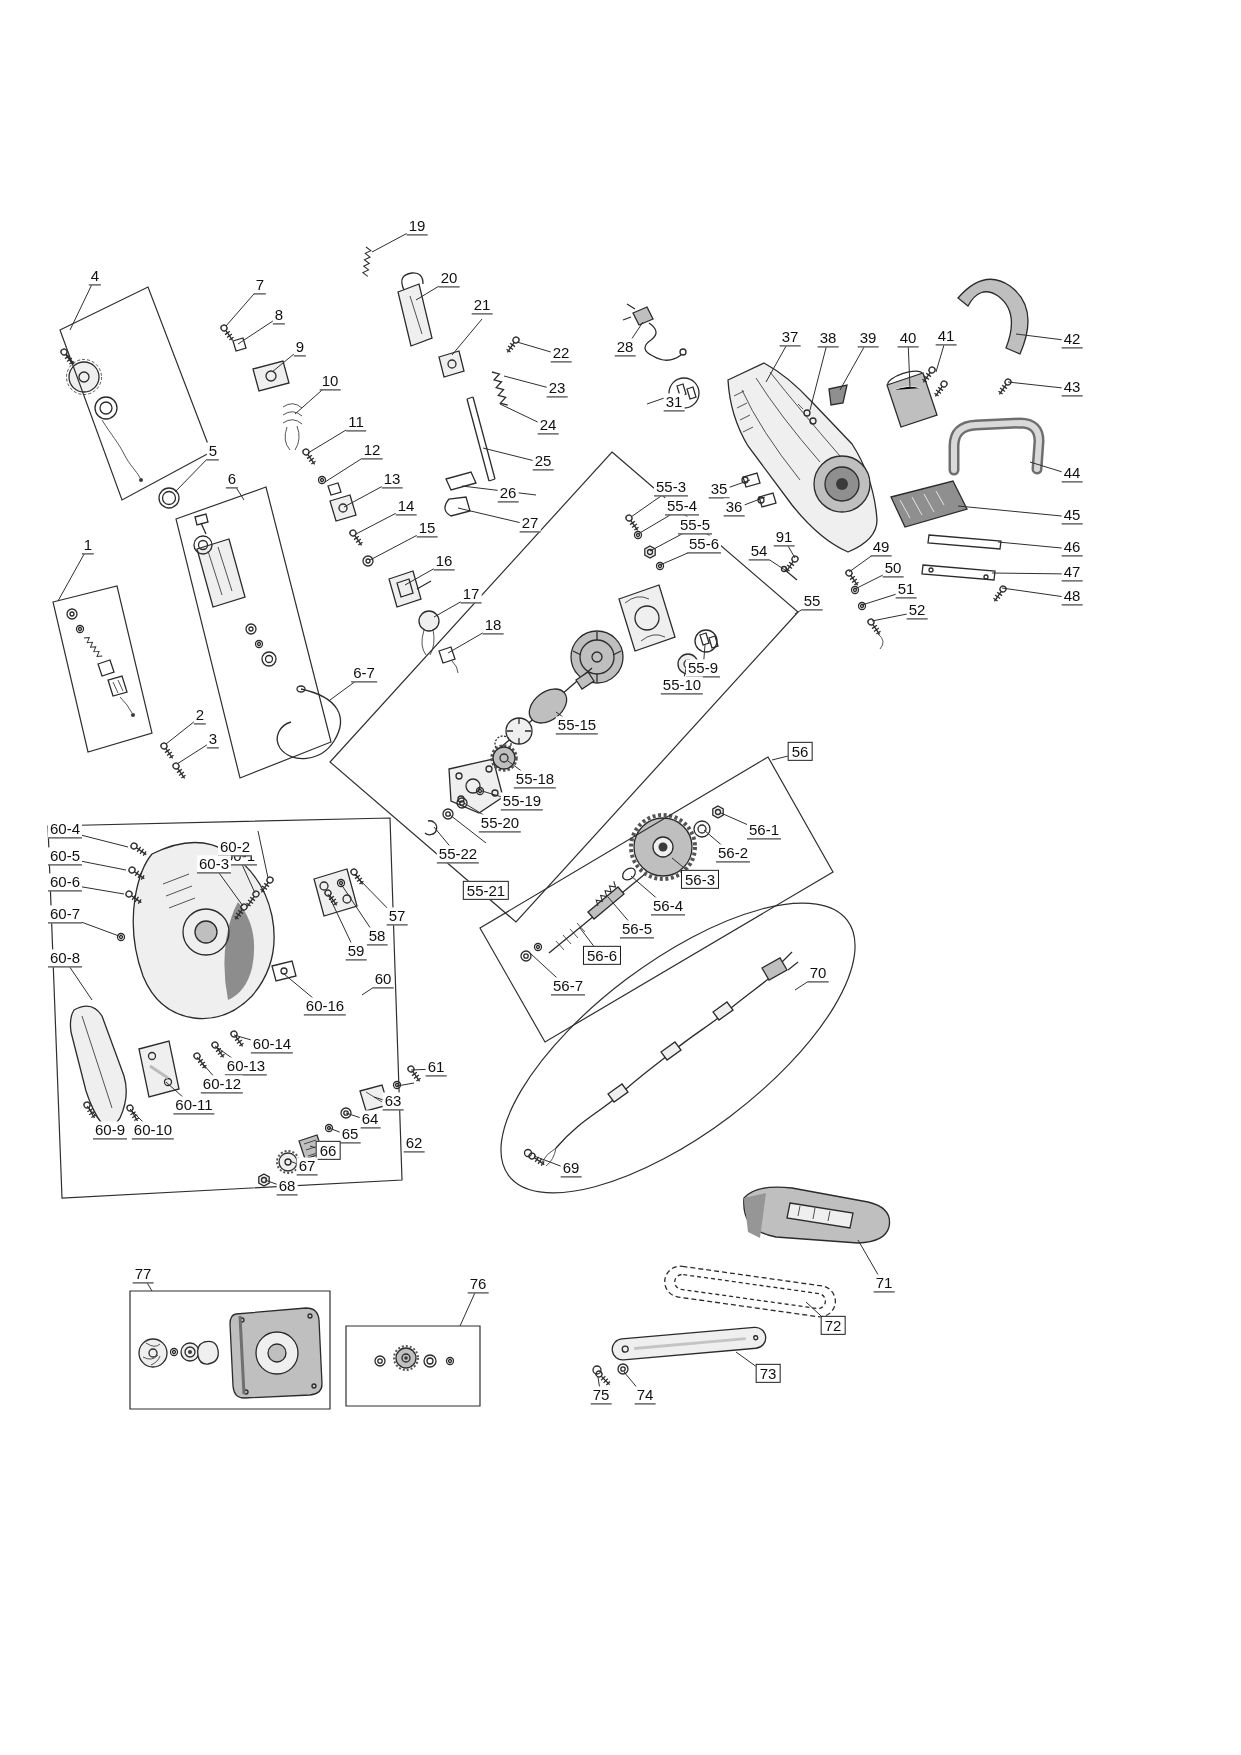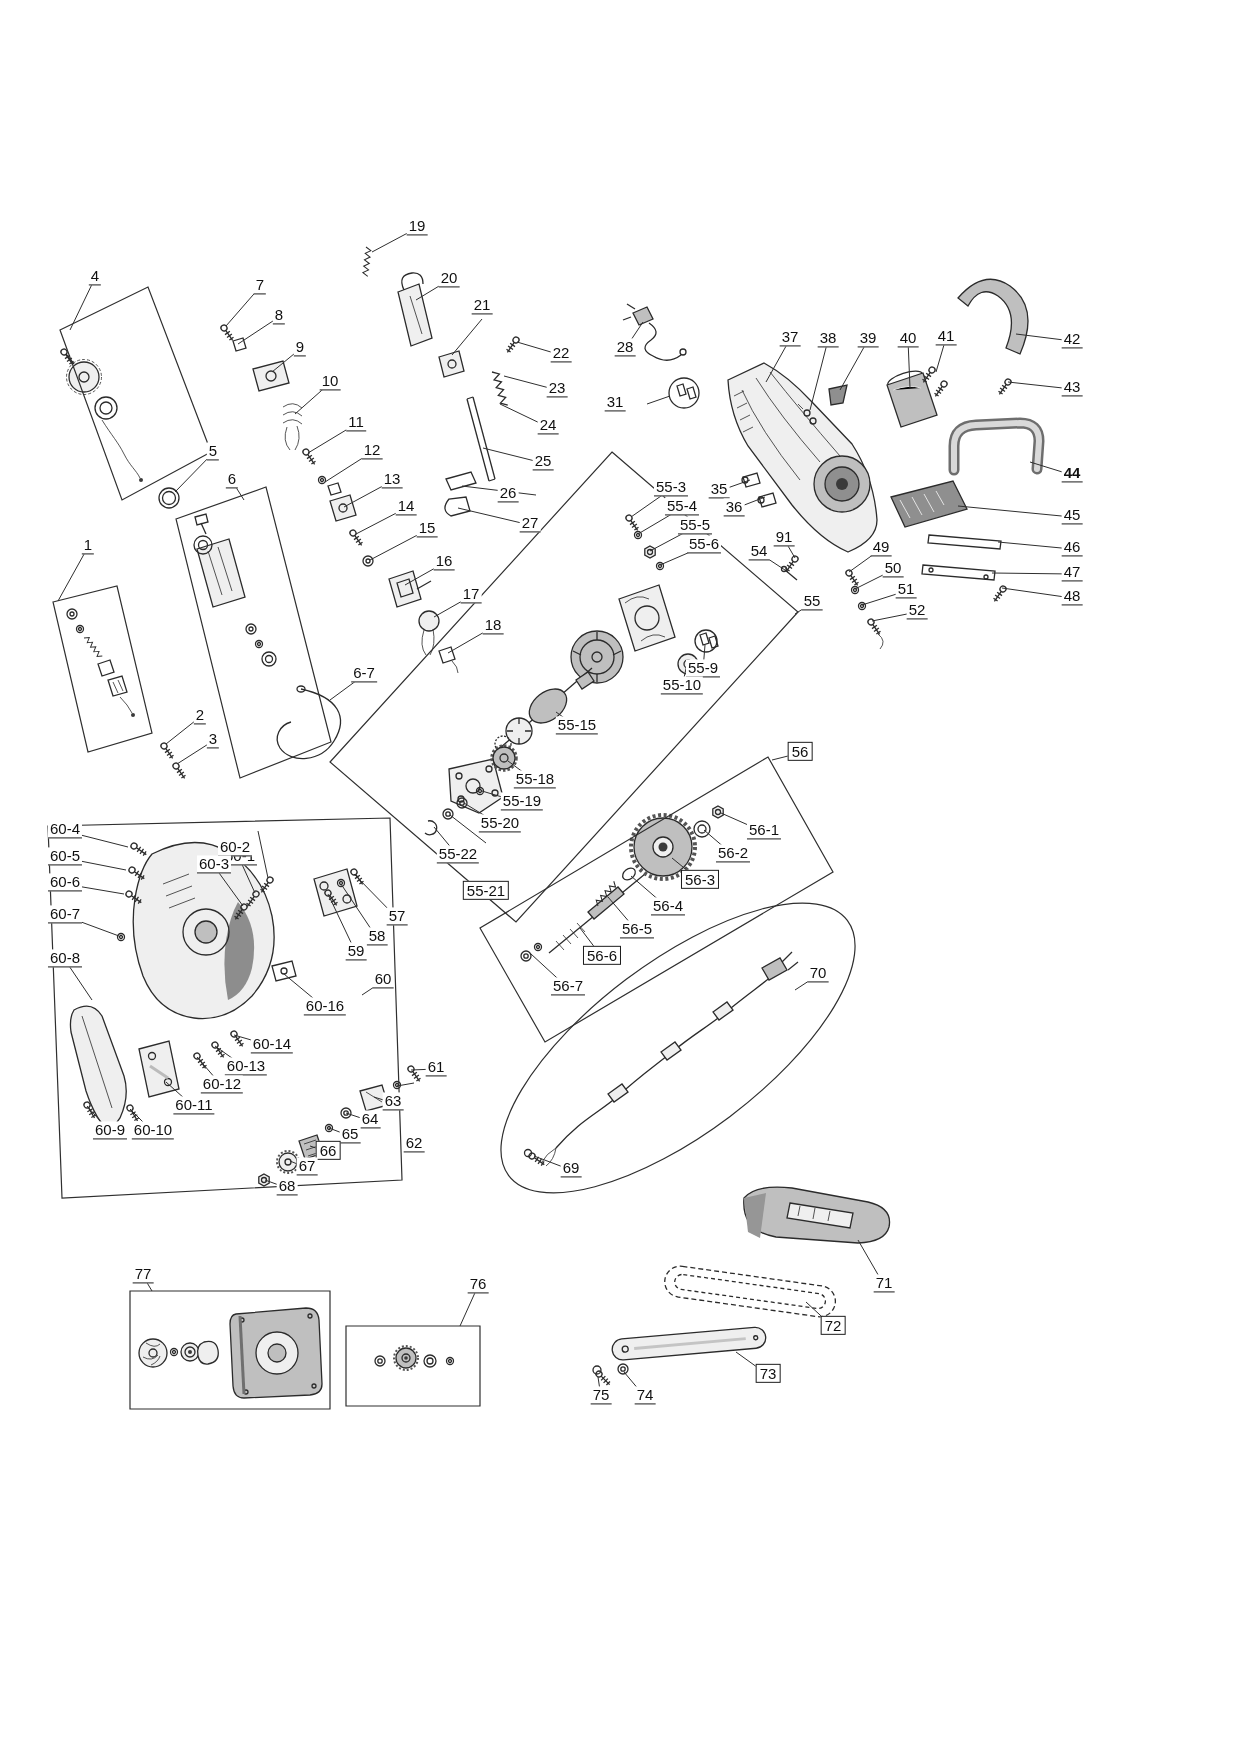--- a/index.html
+++ b/index.html
@@ -505,33 +505,33 @@
       <div class="part-label" style="left: 625px; top: 349px;">28</div>
       <div class="part-label" style="left: 557px; top: 390px;">23</div>
       <div class="part-label" style="left: 790px; top: 339px;">37</div>
       <div class="part-label" style="left: 828px; top: 340px;">38</div>
       <div class="part-label" style="left: 868px; top: 340px;">39</div>
       <div class="part-label" style="left: 908px; top: 340px;">40</div>
       <div class="part-label" style="left: 946px; top: 338px;">41</div>
       <div class="part-label" style="left: 1072px; top: 341px;">42</div>
       <div class="part-label" style="left: 1072px; top: 389px;">43</div>
       <div class="part-label" style="left: 330px; top: 383px;">10</div>
-      <div class="part-label" style="left: 615px; top: 404px;">31</div>
+      <div class="part-label" style="left: 674px; top: 404px;">31</div>
       <div class="part-label" style="left: 356px; top: 424px;">11</div>
       <div class="part-label" style="left: 372px; top: 452px;">12</div>
       <div class="part-label" style="left: 548px; top: 427px;">24</div>
       <div class="part-label" style="left: 392px; top: 481px;">13</div>
       <div class="part-label" style="left: 543px; top: 463px;">25</div>
       <div class="part-label" style="left: 213px; top: 453px;">5</div>
       <div class="part-label" style="left: 232px; top: 481px;">6</div>
       <div class="part-label" style="left: 406px; top: 508px;">14</div>
       <div class="part-label" style="left: 508px; top: 495px;">26</div>
       <div class="part-label" style="left: 427px; top: 530px;">15</div>
       <div class="part-label" style="left: 530px; top: 525px;">27</div>
-      <div class="part-label" style="left: 1072px; top: 475px; font-weight: bold;">44</div>
+      <div class="part-label" style="left: 1072px; top: 475px;">44</div>
       <div class="part-label" style="left: 1072px; top: 517px;">45</div>
       <div class="part-label" style="left: 444px; top: 563px;">16</div>
       <div class="part-label" style="left: 671px; top: 489px;">55-3</div>
       <div class="part-label" style="left: 719px; top: 491px;">35</div>
       <div class="part-label" style="left: 682px; top: 508px;">55-4</div>
       <div class="part-label" style="left: 734px; top: 509px;">36</div>
       <div class="part-label" style="left: 784px; top: 539px;">91</div>
       <div class="part-label" style="left: 759px; top: 553px;">54</div>
       <div class="part-label" style="left: 881px; top: 549px;">49</div>
       <div class="part-label" style="left: 893px; top: 570px;">50</div>

